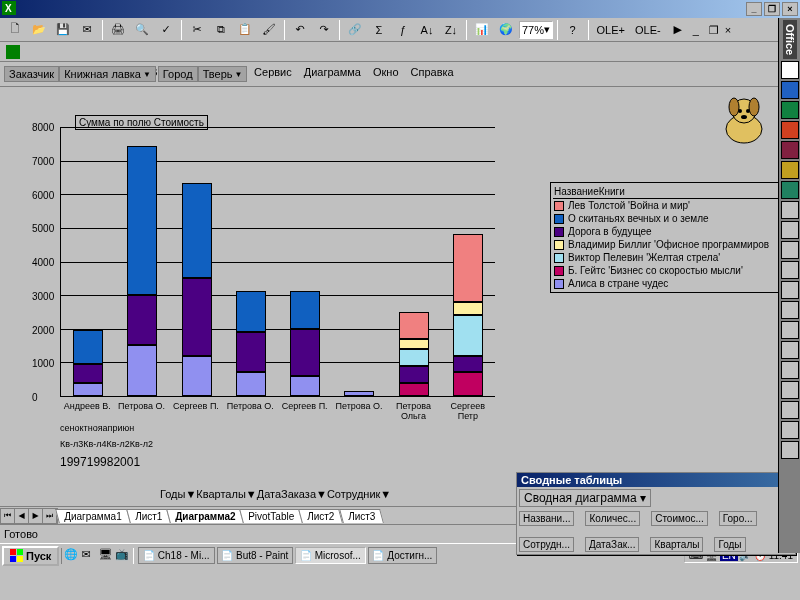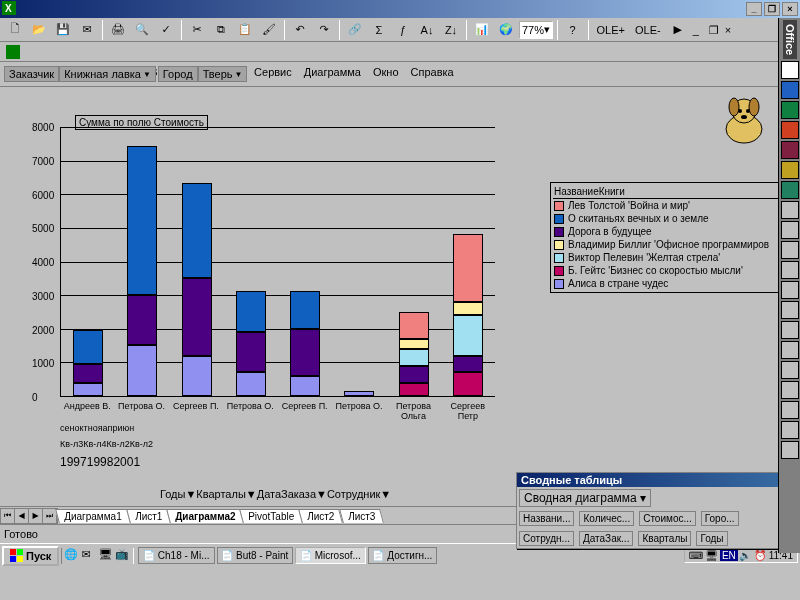--- a/index.html
+++ b/index.html
@@ -43,21 +43,21 @@
   .worktabs .tab span {display:inline-block; transform:skewX(-15deg);}
   .worktabs .tab.active { background:#fff; font-weight:bold;}
   .status { background:#c0c0c0; height:18px; display:flex; align-items:center; padding:0 4px; font-size:11px;}
   .status .spacer{flex:1;}
   .status .cell { border:1px inset #fff; padding:0 6px; margin-left:4px;}
   .pivot-toolbar { position:absolute; right:4px; top:385px; width:280px; background:#c0c0c0; border:1px solid #808080; box-shadow:1px 1px 0 #000;}
   .pivot-toolbar .pt-title { background:linear-gradient(to right,#0a246a,#3a6ea5); color:#fff; padding:1px 4px; font-size:11px; font-weight:bold; display:flex;}
   .pivot-toolbar .pt-row { display:flex; padding:2px; gap:2px; align-items:center;}
   .pivot-toolbar .pt-btn { border:1px solid #808080; padding:1px 4px; font-size:12px;}
   .pivot-toolbar .pt-icon { width:18px;height:18px; border:1px solid #c0c0c0;}
-  .pivot-toolbar .fields { display:flex; flex-wrap:wrap; padding:2px; gap:5px;text-align:center;}
+  .pivot-toolbar .fields { display:flex; flex-wrap:wrap; padding:2px; gap:11px;text-align:center;}
   .pivot-toolbar .fld { border:1px solid #808080; background:#c0c0c0; padding:1px 3px; font-size:10px;}
   .taskbar { background:#c0c0c0; height:24px; display:flex; align-items:center; border-top:1px solid #fff; padding:0 2px; gap:2px;}
   .taskbar .start { border:2px outset #fff; padding:1px 6px; font-weight:bold; display:flex; align-items:center; gap:2px;}
   .taskbar .ql { display:flex; gap:1px; border-left:1px solid #808080; border-right:1px solid #fff; padding:0 2px;}
   .taskbar .ql div{width:16px;height:16px;}
   .taskbar .task { border:1px solid #808080; padding:2px 4px; font-size:10px; display:flex; align-items:center; gap:2px; background:#c0c0c0;}
   .taskbar .task.active { border:1px inset #fff; background:#dadada;}
   .taskbar .tray { border:1px inset #fff; padding:1px 4px; font-size:10px; display:flex; align-items:center; gap:2px;}
   .office-bar { position:absolute; right:0; top:18px; width:22px; height:535px; background:#808080; border-left:1px solid #000; display:flex; flex-direction:column; align-items:center; padding-top:2px; gap:2px;}
   .office-bar .oicon { width:18px; height:18px; background:#c0c0c0; border:1px solid #000;}

